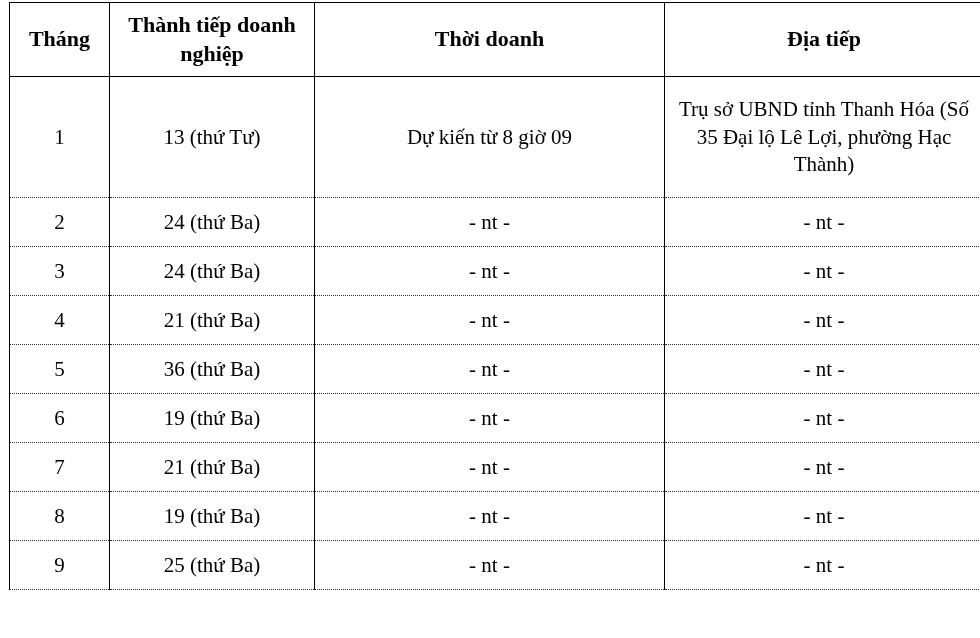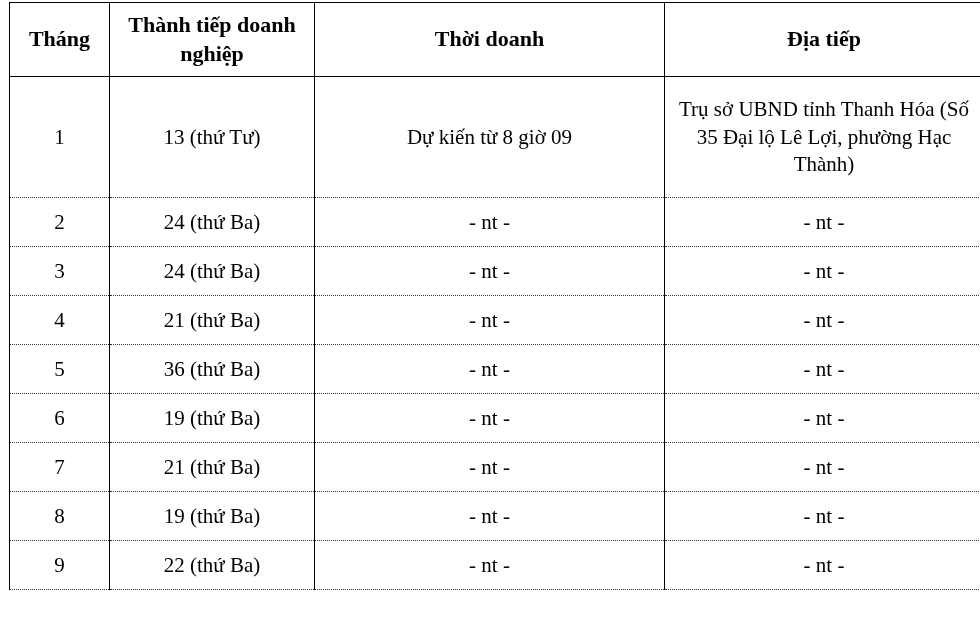--- a/index.html
+++ b/index.html
@@ -136,20 +136,20 @@
         <td>- nt -</td>
       </tr>
       <tr class="data-row">
         <td>8</td>
         <td class="cell-day">19 (thứ Ba)</td>
         <td>- nt -</td>
         <td>- nt -</td>
       </tr>
       <tr class="data-row">
         <td>9</td>
-        <td class="cell-day">22 (thứ Ba)</td>
+        <td class="cell-day">25 (thứ Ba)</td>
         <td>- nt -</td>
         <td>- nt -</td>
       </tr>
 
     </tbody>
   </table>
 </div>
 
 </body></html>

